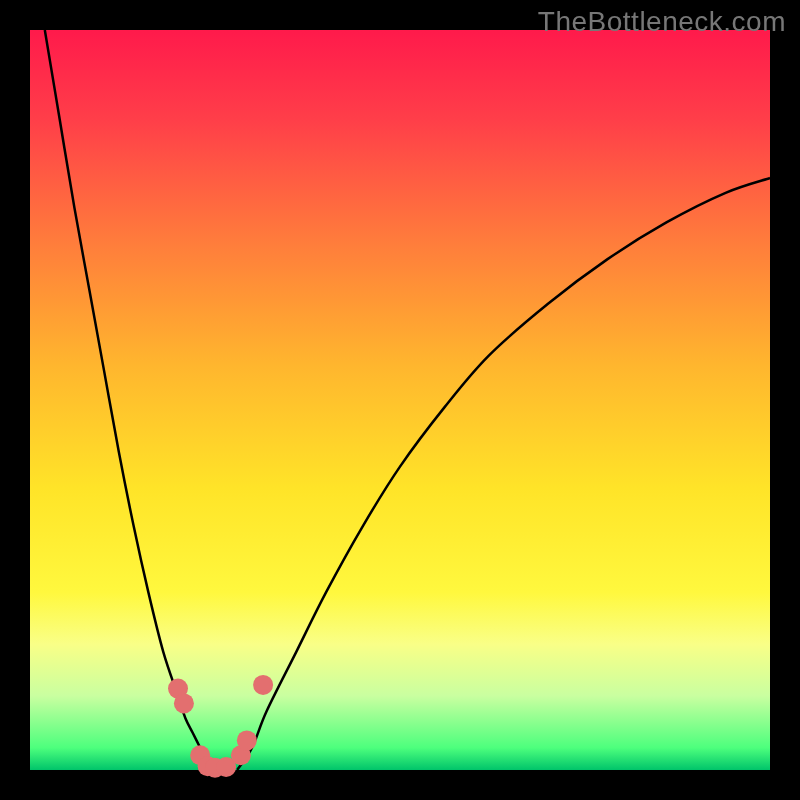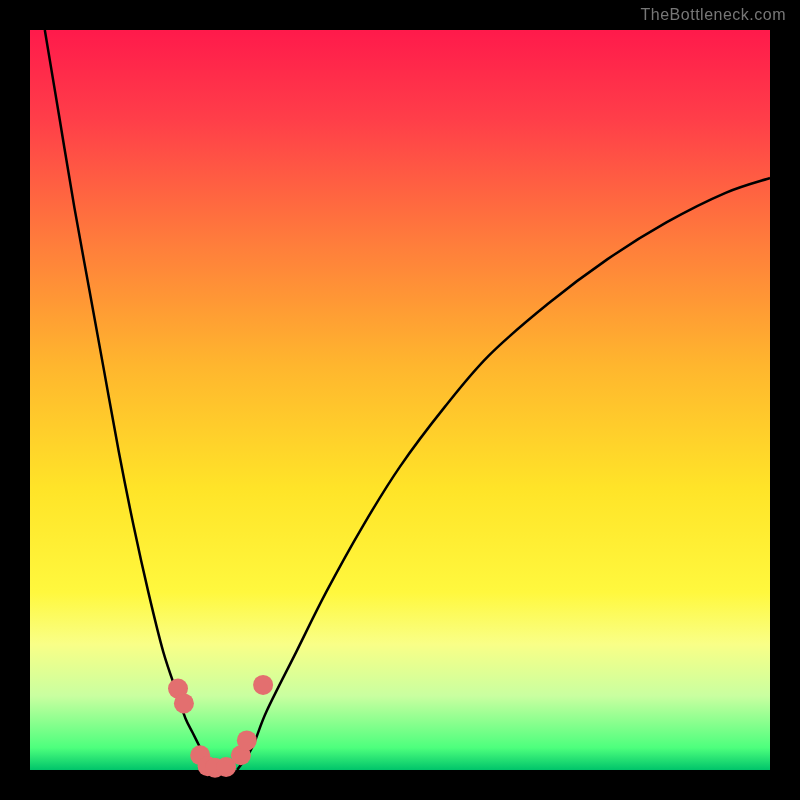--- a/index.html
+++ b/index.html
@@ -13,21 +13,21 @@
   #container {
     position: relative;
     width: 800px;
     height: 800px;
   }
   #watermark {
     position: absolute;
     top: 6px;
     right: 14px;
     font-family: Arial, Helvetica, sans-serif;
-    font-size: 16px;
+    font-size: 28px;
     color: #777;
     letter-spacing: 0.5px;
     z-index: 5;
   }
   svg {
     position: absolute;
     top: 0;
     left: 0;
   }
 </style>

